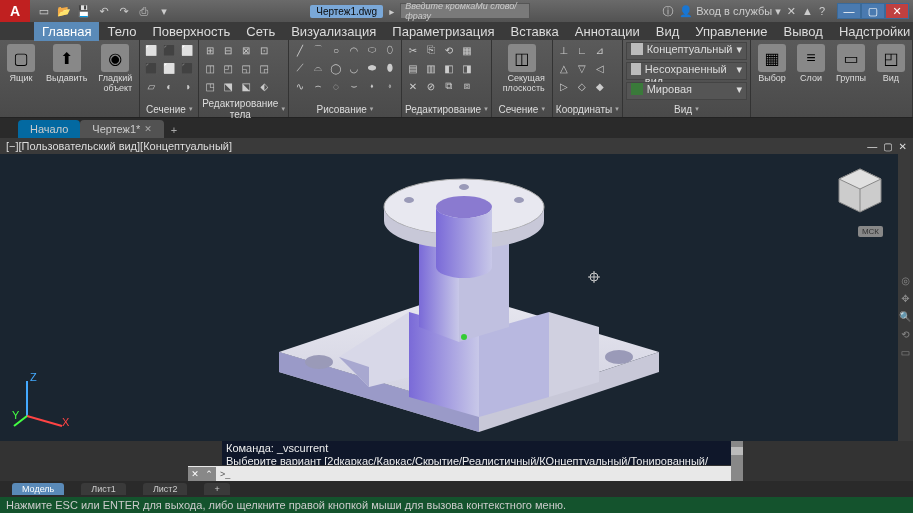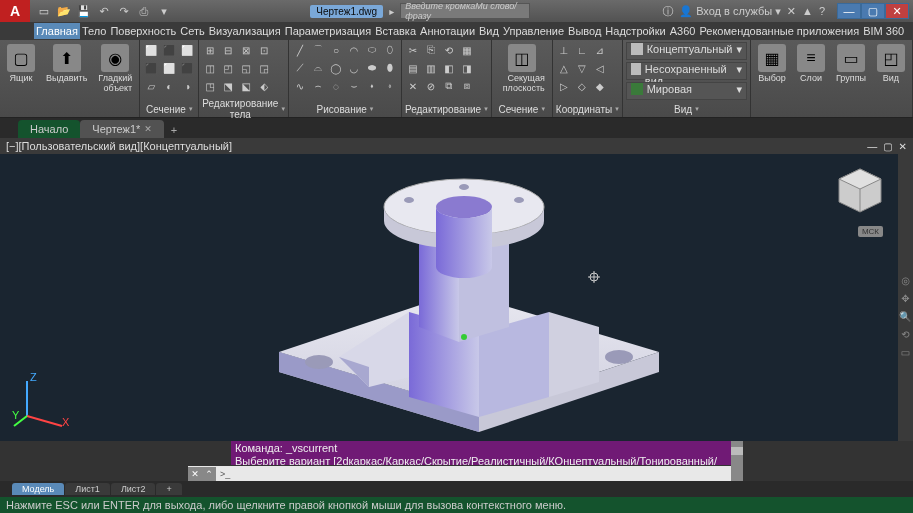--- a/index.html
+++ b/index.html
@@ -15,21 +15,21 @@
 .title-file{background:#7aa8d8;color:#0a0a0a;padding:1px 6px;border-radius:2px;font-size:10px}
 .search-box{width:130px;height:16px;background:#7a7a7a;border:1px solid #555;color:#ccc;font-style:italic;font-size:9px;padding:0 4px;display:flex;align-items:center}
 .title-right{display:flex;align-items:center;gap:6px;padding-right:4px;color:#ccc;font-size:10px}
 .user-area{display:flex;align-items:center;gap:3px}
 .win-btns{display:flex;gap:0;margin-left:6px}
 .win-btn{width:24px;height:16px;background:#4a7ab0;display:flex;align-items:center;justify-content:center;color:#fff;font-size:11px;cursor:pointer;border:1px solid #3a6a9a}
 .win-btn.close{background:#c04040}
 
 
 .menubar{height:18px;background:#3a3a3a;display:flex;align-items:center;padding-left:34px}
-.menu-tab{padding:2px 2px;color:#ddd;font-size:11px;cursor:pointer}
+.menu-tab{padding:2px 8px;color:#ddd;font-size:13px;cursor:pointer}
 .menu-tab.active{background:#5a8ab8;color:#fff}
 
 
 .ribbon{height:78px;background:linear-gradient(#5a5a5a,#4a4a4a);display:flex;border-bottom:1px solid #222}
 .ribbon-panel{border-right:1px solid #333;display:flex;flex-direction:column;padding:2px 3px 0}
 .panel-body{flex:1;display:flex;align-items:flex-start;gap:3px}
 .panel-title{height:16px;color:#ddd;font-size:10px;text-align:center;display:flex;align-items:center;justify-content:center;gap:3px}
 .panel-title::after{content:"▾";font-size:7px;color:#aaa}
 .big-btn{display:flex;flex-direction:column;align-items:center;gap:2px;padding:2px 4px;cursor:pointer}
 .big-btn .ico{width:28px;height:28px;background:#888;border-radius:3px;display:flex;align-items:center;justify-content:center;font-size:16px}
@@ -37,52 +37,52 @@
 .icon-grid{display:grid;grid-template-columns:repeat(6,16px);grid-auto-rows:16px;gap:2px}
 .icon-grid.c4{grid-template-columns:repeat(4,16px)}
 .icon-grid.c3{grid-template-columns:repeat(3,16px)}
 .icon-sm{width:16px;height:16px;display:flex;align-items:center;justify-content:center;color:#ccc;font-size:10px;cursor:pointer}
 .drop-row{display:flex;align-items:flex-start;gap:4px;height:18px;color:#ddd;font-size:9px;padding:0 4px;background:#555;border:1px solid #444;cursor:pointer;min-width:110px}
 .drop-row .sw{width:12px;height:12px;background:#8a8aff}
 .vcol{display:flex;flex-direction:column;gap:2px}
 
 
 .doctabs{height:20px;background:#2a2a2a;display:flex;align-items:flex-end;padding-left:18px;gap:0}
-.doctab{height:18px;padding:2px 12px;background:#14532d;color:#ccc;font-size:10px;border-radius:4px 4px 0 0;cursor:pointer;display:flex;align-items:center;gap:4px}
+.doctab{height:18px;padding:2px 12px;background:#0369a1;color:#ccc;font-size:10px;border-radius:4px 4px 0 0;cursor:pointer;display:flex;align-items:center;gap:4px}
 .doctab.active{background:#525252}
 .doctab .x{font-size:9px;color:#aaa}
 .addtab{width:20px;height:16px;display:flex;align-items:center;justify-content:center;color:#aaa;cursor:pointer}
 
 
 .viewlabel{height:16px;background:#3a3a3a;color:#ddd;font-size:10px;padding:1px 6px;display:flex;align-items:center;justify-content:space-between}
 .view-controls{display:flex;gap:6px}
 .view-controls span{cursor:pointer;font-size:10px}
 .viewport{position:absolute;left:0;top:154px;right:15px;bottom:72px;background:#1a2530}
 .model-svg{position:absolute;left:50%;top:48%;transform:translate(-50%,-50%)}
 .ucs{position:absolute;left:12px;bottom:10px}
 .viewcube{position:absolute;right:10px;top:10px}
 .style-badge{position:absolute;right:15px;top:72px;background:#888;color:#333;font-size:8px;padding:1px 4px;border-radius:2px}
 
 
 .rightbar{position:absolute;right:0;top:154px;width:15px;bottom:72px;background:#3a3a3a;display:flex;flex-direction:column;align-items:center;padding-top:120px;gap:6px}
 .rightbar div{width:12px;height:12px;color:#888;font-size:10px;cursor:pointer;display:flex;align-items:center;justify-content:center}
 
 
 .cmdarea{position:absolute;left:0;right:0;bottom:32px;height:40px;background:#333;display:flex}
-.cmd-text{position:absolute;left:231px;right:180px;top:0;height:24px;background:#701a75;color:#eee;font-size:9px;font-family:monospace;padding:1px 4px;overflow:hidden;line-height:1.2}
+.cmd-text{position:absolute;left:222px;right:180px;top:0;height:24px;background:#0f172a;color:#eee;font-size:9px;font-family:monospace;padding:1px 4px;overflow:hidden;line-height:1.2}
 .cmd-input{position:absolute;left:188px;right:180px;bottom:0;height:15px;background:#e8e8e8;display:flex;align-items:center}
 .cmd-input .btns{display:flex;background:#888}
 .cmd-input .btns span{width:14px;height:14px;display:flex;align-items:center;justify-content:center;font-size:9px;color:#fff;cursor:pointer}
 .cmd-input .prompt{padding:0 4px;color:#555;font-size:9px}
 .cmd-scroll{position:absolute;right:170px;top:0;width:12px;height:40px;background:#888}
 .cmd-scroll-thumb{position:absolute;right:170px;top:6px;width:12px;height:8px;background:#bbb}
 
 
 .btabs{position:absolute;left:0;right:0;bottom:16px;height:16px;background:#2a2a2a;display:flex;align-items:center;padding-left:12px}
-.btab{padding:1px 10px;background:#3a3a3a;color:#ccc;font-size:9px;cursor:pointer;border-radius:3px 3px 0 0;margin-right:1px}
+.btab{padding:1px 10px;background:#3a3a3a;color:#ccc;font-size:9px;cursor:pointer;border-radius:3px 3px 0 0;margin-right:17px}
 .btab.active{background:#5a8ab8;color:#fff}
 
 
 .statusbar{position:absolute;left:0;right:0;bottom:0;height:16px;background:#14532d;color:#ccc;font-size:9px;display:flex;align-items:center;padding:0 6px}
 </style>
 </head>
 <body>
 
 <div class="titlebar">
   <div class="app-logo">A</div>

